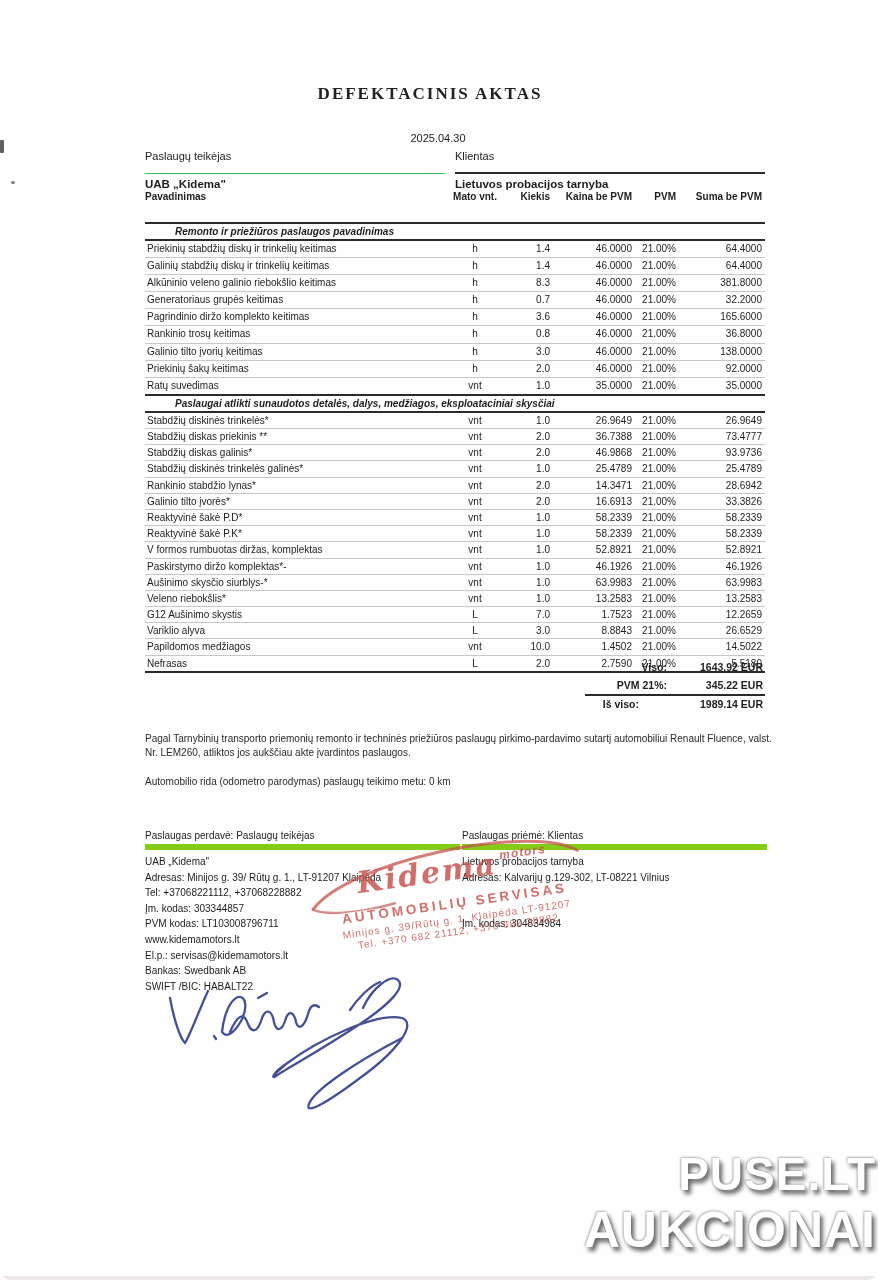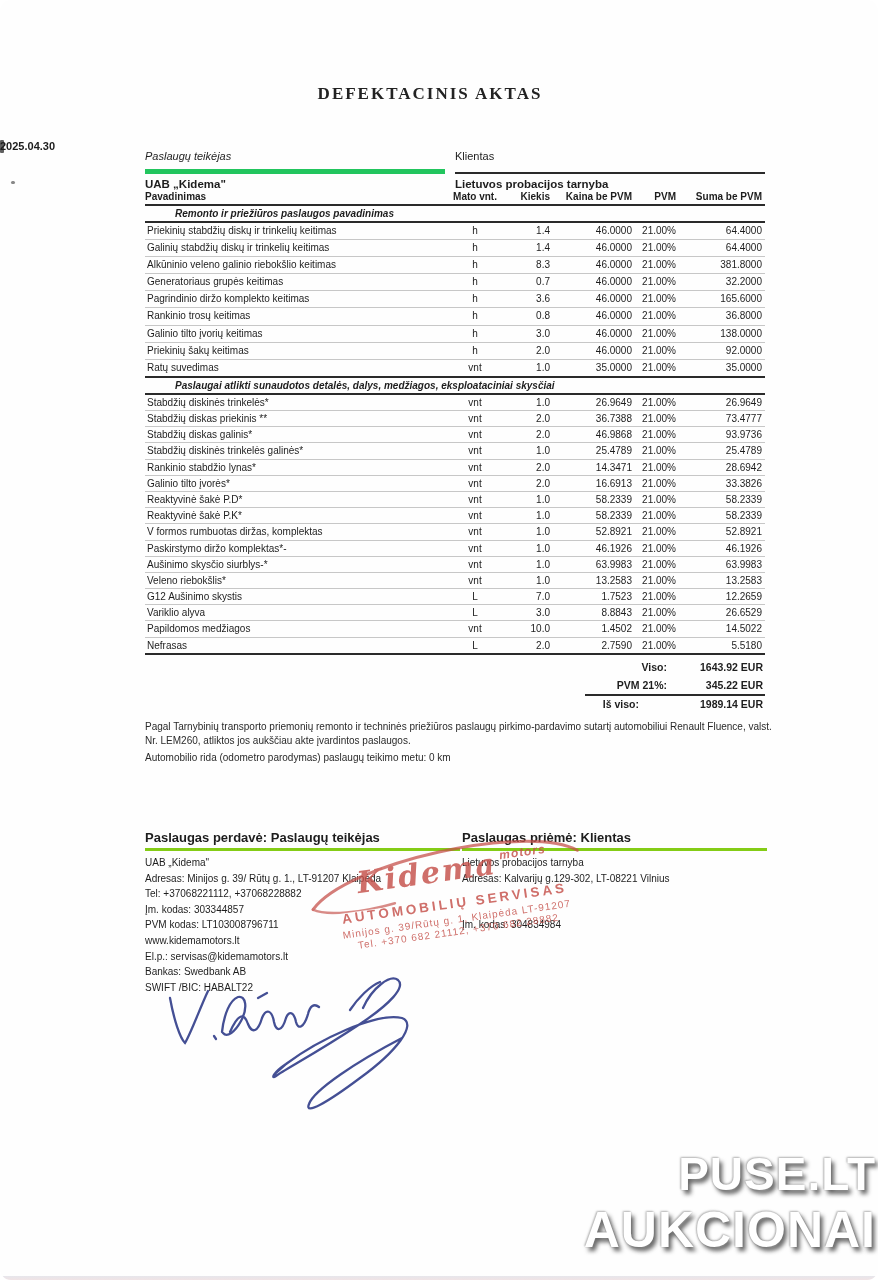--- a/index.html
+++ b/index.html
@@ -2,36 +2,36 @@
 <html><head>
 <meta charset="utf-8">
 <style>
   html,body{margin:0;padding:0;background:#ffffff;}
   .page{position:relative;width:878px;height:1280px;background:#fefefe;overflow:hidden;
         font-family:"Liberation Sans",sans-serif;color:#1d1d1d;border-radius:11px;}
 
   
   .doc-title{position:absolute;top:84px;left:0;width:860px;text-align:center;
              font-family:"Liberation Serif",serif;font-weight:bold;font-size:17px;letter-spacing:2px;color:#222;}
-  .doc-date{position:absolute;top:140px;left:0;width:876px;font-weight:bold;font-size:11px;}
+  .doc-date{position:absolute;top:132px;left:0;width:876px;text-align:center;font-weight:normal;font-size:11px;}
 
   
   .parties{position:absolute;left:145px;top:150px;width:620px;font-size:11px;}
   .party-labels{display:flex;}
-  .pl-left{width:300px;border-bottom:5px solid #22c55e;padding-bottom:2px;font-style:italic;}
+  .pl-left{width:300px;border-bottom:1px solid #22c55e;padding-bottom:2px;}
   .pl-gap{width:10px;}
   .pl-right{width:310px;border-bottom:2px solid #2a2a2a;padding-bottom:10px;}
   .party-names{display:flex;margin-top:4px;font-weight:bold;font-size:11.5px;}
   .pn-left{width:310px;}
   .pn-right{width:310px;}
 
   
   .stable{position:absolute;left:145px;top:191px;width:620px;font-size:10px;}
   .thead{display:grid;grid-template-columns:302px 56px 50px 82px 44px 86px;
-         font-weight:bold;border-bottom:2px solid #2a2a2a;padding-bottom:2px;}
+         font-weight:bold;border-bottom:2px solid #2a2a2a;padding-bottom:20px;}
   .sect{font-weight:bold;font-style:italic;padding:2px 0 2px 30px;border-bottom:2px solid #2a2a2a;font-size:10px;}
   .sect.sect-2{border-top:2px solid #2a2a2a;margin-top:-1px;}
   .trow{display:grid;grid-template-columns:302px 56px 50px 82px 44px 86px;
         border-bottom:1px solid #c7c7c7;align-items:center;}
   .tbody.s1 .trow{height:16.1px;line-height:16.1px;}
   .tbody.s2 .trow{height:15.2px;line-height:15.2px;}
   .tbody.s2 .trow:last-child{border-bottom:2px solid #2a2a2a;}
   .c-name{text-align:left;padding-left:2px;white-space:nowrap;overflow:hidden;}
   .c-unit{text-align:center;}
   .c-qty,.c-price,.c-vat,.c-sum{text-align:right;padding-right:3px;}
@@ -40,29 +40,29 @@
 
   
   .totals{position:absolute;left:585px;top:659px;width:180px;font-size:10.5px;font-weight:bold;}
   .totrow{display:grid;grid-template-columns:1fr 92px;height:17.5px;line-height:17.5px;}
   .totrow .tlabel{text-align:right;padding-right:6px;}
   .totrow .tvalue{text-align:right;padding-right:2px;}
   .totrow:last-child{border-top:2px solid #2a2a2a;gap:28px;}
 
   
   .notes{position:absolute;left:145px;top:716px;width:634px;font-size:10px;line-height:13.5px;color:#2a2a2a;}
-  .notes p{margin:4px 0 1px 0;}
+  .notes p{margin:16px 0 1px 0;}
 
   
   .footer{position:absolute;left:145px;top:830px;width:622px;font-size:10px;}
   .fcols{display:flex;}
   .fcol-left{width:315px;}
   .fcol-spacer{width:2px;}
   .fcol-right{width:305px;}
-  .fhead{font-weight:bold;font-size:13px;border-bottom:3px solid #84cc16;padding-bottom:3px;margin-bottom:4px;}
+  .fhead{font-weight:normal;font-size:10px;border-bottom:6px solid #84cc16;padding-bottom:3px;margin-bottom:4px;}
   .fline{min-height:15.6px;line-height:15.6px;white-space:nowrap;}
 
   
   .stamp{position:absolute;left:268px;top:848px;width:370px;transform:rotate(-8deg);
          color:#c5504a;opacity:.82;text-align:center;pointer-events:none;}
   .stamp-head{position:relative;height:46px;}
   .stamp-swoosh{position:absolute;left:30px;top:-8px;}
   .stamp-brand{font-family:"DejaVu Serif",serif;font-style:italic;font-weight:bold;
                font-size:30px;letter-spacing:2px;position:relative;top:4px;}
   .stamp-motors{font-style:italic;font-weight:bold;font-size:12px;position:relative;top:-10px;left:4px;letter-spacing:1px;}

